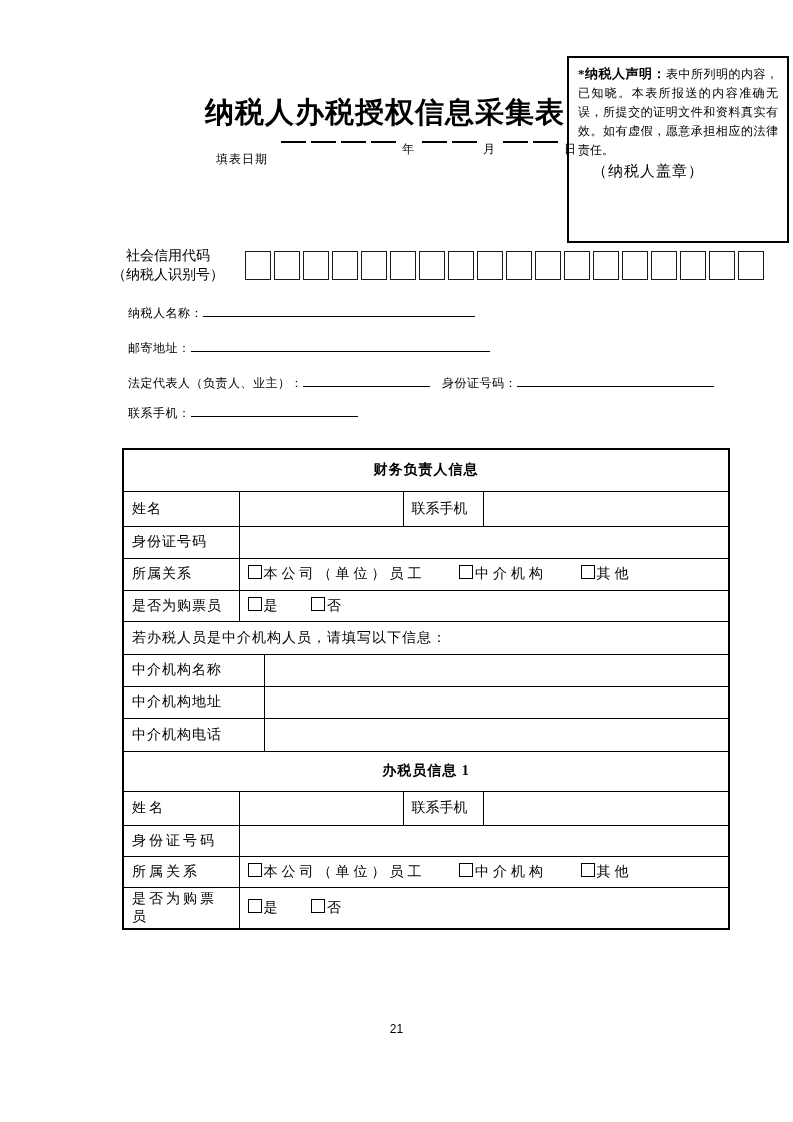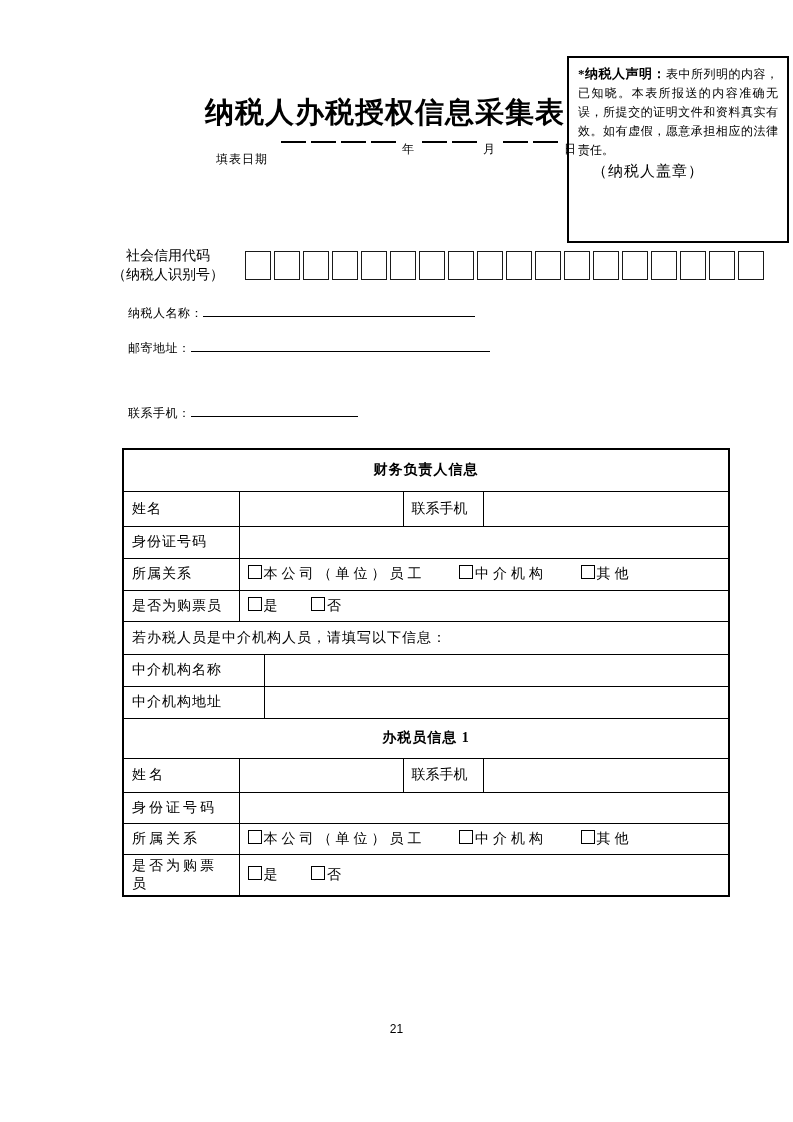--- a/index.html
+++ b/index.html
@@ -112,20 +112,23 @@
     <span class="cc-box"></span>
     <span class="cc-box"></span>
   </div>
 
   <div class="form-line fl-name">
     <span>纳税人名称：</span><span class="u u-name"></span>
   </div>
   <div class="form-line fl-addr">
     <span>邮寄地址：</span><span class="u u-addr"></span>
   </div>
+  <div class="form-line fl-legal">
+    <span>法定代表人（负责人、业主）：</span><span class="u u-legal"></span><span class="gap12"></span><span>身份证号码：</span><span class="u u-id"></span>
+  </div>
   <div class="form-line fl-phone">
     <span>联系手机：</span><span class="u u-phone"></span>
   </div>
 
   <div class="tbl-wrap">
     <table class="form">
       <colgroup>
         <col style="width:116px">
           <col style="width:25px">
           <col style="width:139px">
@@ -167,20 +170,24 @@
             <td colspan="5" class="note-cell">若办税人员是中介机构人员，请填写以下信息：</td>
           </tr>
         <tr class="rh-d">
           <td colspan="2" class="ls1">中介机构名称</td>
           <td colspan="3"></td>
         </tr>
         <tr class="rh-d">
           <td colspan="2" class="ls1">中介机构地址</td>
           <td colspan="3"></td>
         </tr>
+        <tr class="rh-f">
+          <td colspan="2" class="ls1">中介机构电话</td>
+          <td colspan="3"></td>
+        </tr>
 
         <tr class="rh-a">
             <td colspan="5" class="th2">办税员信息 1</td>
           </tr>
         <tr class="rh-i">
           <td class="ls3">姓名</td>
           <td colspan="2"></td>
           <td>联系手机</td>
           <td></td>
         </tr>

